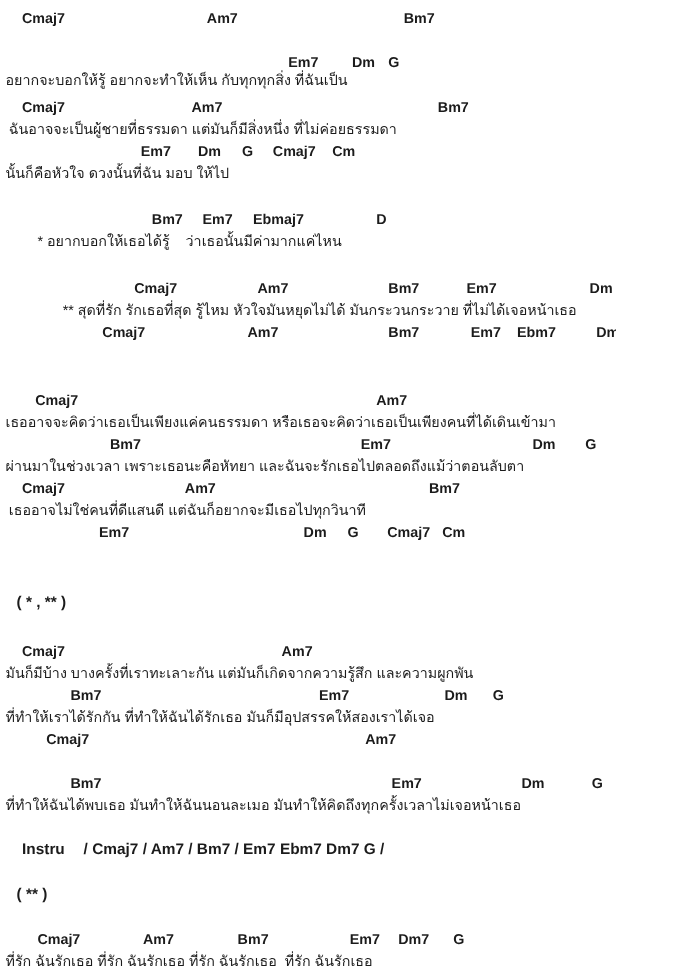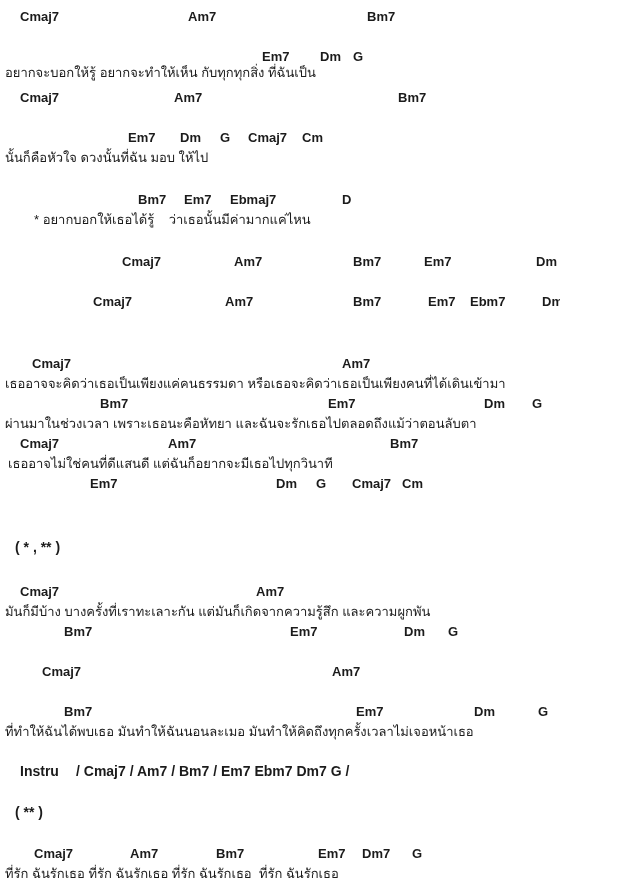--- a/index.html
+++ b/index.html
@@ -62,20 +62,23 @@
       <span class="chord" style="left: 353px;">G</span>
     </div>
     <div class="line" style="top: 64px;">
       <span class="lyric" style="left: 5px;">อยากจะบอกให้รู้ อยากจะทำให้เห็น กับทุกทุกสิ่ง ที่ฉันเป็น</span>
     </div>
     <div class="line" style="top: 89px;">
       <span class="chord" style="left: 20px;">Cmaj7</span>
       <span class="chord" style="left: 174px;">Am7</span>
       <span class="chord" style="left: 398px;">Bm7</span>
     </div>
+    <div class="line" style="top: 109px;">
+      <span class="lyric" style="left: 8px;">ฉันอาจจะเป็นผู้ชายที่ธรรมดา แต่มันก็มีสิ่งหนึ่ง ที่ไม่ค่อยธรรมดา</span>
+    </div>
     <div class="line" style="top: 129px;">
       <span class="chord" style="left: 128px;">Em7</span>
       <span class="chord" style="left: 180px;">Dm</span>
       <span class="chord" style="left: 220px;">G</span>
       <span class="chord" style="left: 248px;">Cmaj7</span>
       <span class="chord" style="left: 302px;">Cm</span>
     </div>
     <div class="line" style="top: 149px;">
       <span class="lyric" style="left: 5px;">นั้นก็คือหัวใจ ดวงนั้นที่ฉัน มอบ ให้ไป</span>
     </div>
@@ -88,20 +91,23 @@
     <div class="line" style="top: 211px;">
       <span class="lyric" style="left: 34px;">* อยากบอกให้เธอได้รู้    ว่าเธอนั้นมีค่ามากแค่ไหน</span>
     </div>
     <div class="line" style="top: 253px;">
       <span class="chord" style="left: 122px;">Cmaj7</span>
       <span class="chord" style="left: 234px;">Am7</span>
       <span class="chord" style="left: 353px;">Bm7</span>
       <span class="chord" style="left: 424px;">Em7</span>
       <span class="chord" style="left: 536px;">Dm</span>
       <span class="chord" style="left: 593px;">G</span>
+    </div>
+    <div class="line" style="top: 273px;">
+      <span class="lyric" style="left: 57px;">** สุดที่รัก รักเธอที่สุด รู้ไหม หัวใจมันหยุดไม่ได้ มันกระวนกระวาย ที่ไม่ได้เจอหน้าเธอ</span>
     </div>
     <div class="line" style="top: 293px;">
       <span class="chord" style="left: 93px;">Cmaj7</span>
       <span class="chord" style="left: 225px;">Am7</span>
       <span class="chord" style="left: 353px;">Bm7</span>
       <span class="chord" style="left: 428px;">Em7</span>
       <span class="chord" style="left: 470px;">Ebm7</span>
       <span class="chord" style="left: 542px;">Dm7</span>
       <span class="chord" style="left: 588px;">G</span>
     </div>
@@ -145,20 +151,23 @@
     </div>
     <div class="line" style="top: 603px;">
       <span class="lyric" style="left: 5px;">มันก็มีบ้าง บางครั้งที่เราทะเลาะกัน แต่มันก็เกิดจากความรู้สึก และความผูกพัน</span>
     </div>
     <div class="line" style="top: 623px;">
       <span class="chord" style="left: 64px;">Bm7</span>
       <span class="chord" style="left: 290px;">Em7</span>
       <span class="chord" style="left: 404px;">Dm</span>
       <span class="chord" style="left: 448px;">G</span>
     </div>
+    <div class="line" style="top: 643px;">
+      <span class="lyric" style="left: 5px;">ที่ทำให้เราได้รักกัน ที่ทำให้ฉันได้รักเธอ มันก็มีอุปสรรคให้สองเราได้เจอ</span>
+    </div>
     <div class="line" style="top: 663px;">
       <span class="chord" style="left: 42px;">Cmaj7</span>
       <span class="chord" style="left: 332px;">Am7</span>
     </div>
     <div class="line" style="top: 703px;">
       <span class="chord" style="left: 64px;">Bm7</span>
       <span class="chord" style="left: 356px;">Em7</span>
       <span class="chord" style="left: 474px;">Dm</span>
       <span class="chord" style="left: 538px;">G</span>
     </div>

